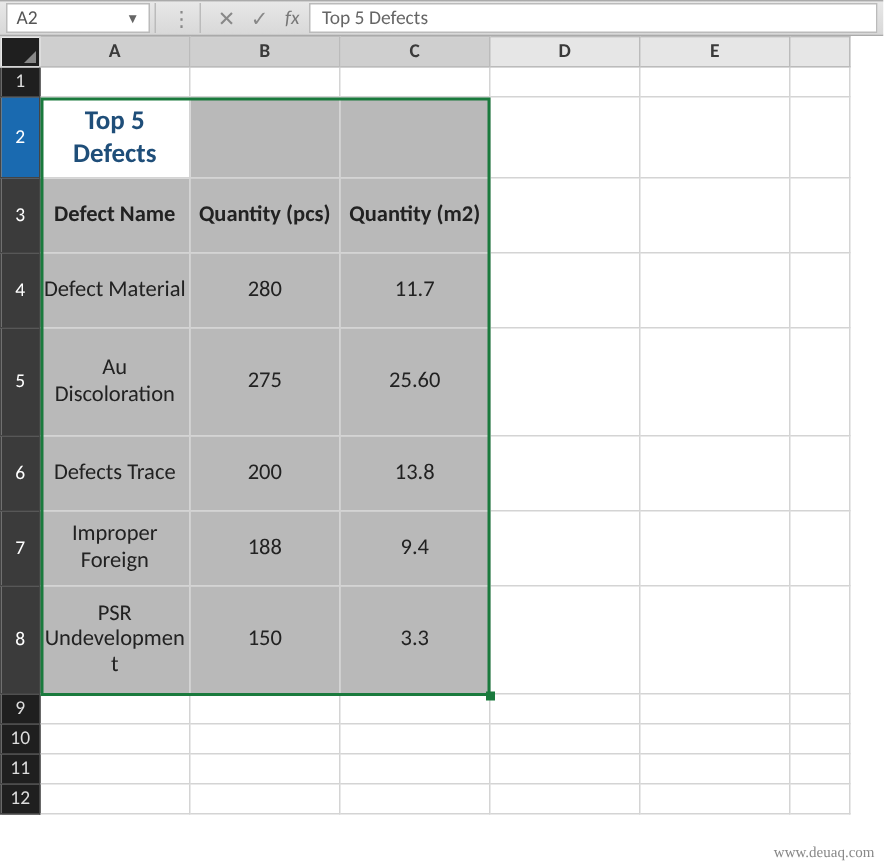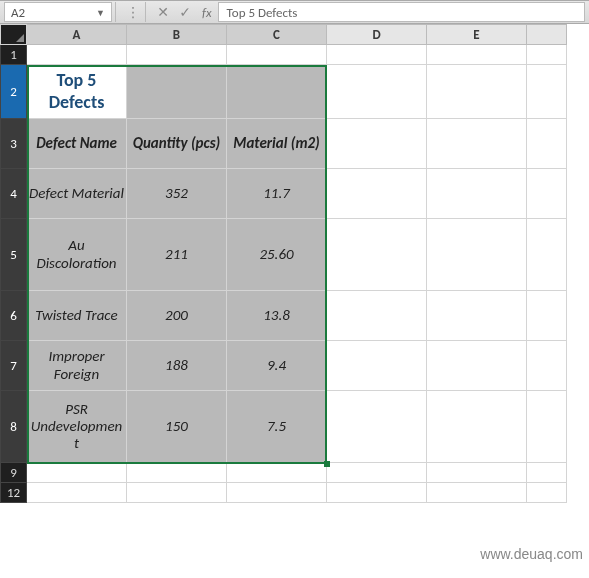--- a/index.html
+++ b/index.html
@@ -16,21 +16,21 @@
     
     .formula-bar-row {
       display: flex;
       align-items: center;
       height: 24px;
       background: linear-gradient(#e8e8e8, #d8d8d8);
       border-bottom: 1px solid #aaa;
       border-top: 1px solid #aaa;
     }
     .name-box {
-      width: 108px;
+      width: 96px;
       height: 20px;
       margin: 0 2px 0 4px;
       background: #fff;
       border: 1px solid #bbb;
       display: flex;
       align-items: center;
       padding: 0 6px;
       color: #555;
       font-size: 13px;
       justify-content: space-between;
@@ -127,21 +127,20 @@
     .cF{width:40px;}
     
     
     .data-cell {
       color:#222;
       font-size:15px;
       line-height:1.15;
     }
     .sel {
       background: #b9b9b9;
-      font-style: italic;
     }
     .title-cell {
       color: #1f4e79;
       font-weight: bold;
       font-size: 18px;
       background: #fff;
       line-height:1.2;
       padding: 4px 2px;
     }
     .header-row td.sel {
@@ -177,24 +176,24 @@
     .r6{height:50px;}
     .r7{height:50px;}
     .r8{height:72px;}
     .r9{height:20px;}
     .r10{height:20px;}
     .r11{height:20px;}
     .r12{height:20px;margin-top:12px;}
     
     .watermark {
       position:absolute;
-      right:6px; bottom:16px;
-      font-size:14px;
+      right:6px; bottom:4px;
+      font-size:10px;
       color:#888;
-      font-family: Liberation Sans, sans-serif;
+      font-family: Liberation Serif, serif;
     }
   </style>
 </head>
 <body>
 
 <div class="formula-bar-row">
   <div class="name-box">
     <span>A2</span>
     <span class="dd">▼</span>
   </div>
@@ -252,60 +251,60 @@
   </tr>
   <tr class="r3 header-row">
     <td class="row-header selrow">3</td>
     <td class="data-cell sel">
             <div class="inner">Defect Name</div>
           </td>
     <td class="data-cell sel">
             <div class="inner">Quantity (pcs)</div>
           </td>
     <td class="data-cell sel">
-            <div class="inner">Material (m2)</div>
+            <div class="inner">Quantity (m2)</div>
           </td>
     <td class="data-cell"></td>
     <td class="data-cell"></td>
     <td class="data-cell"></td>
   </tr>
   <tr class="r4">
     <td class="row-header selrow">4</td>
     <td class="data-cell sel">
             <div class="inner">Defect Material</div>
           </td>
     <td class="data-cell sel">
-            <div class="inner">352</div>
+            <div class="inner">280</div>
           </td>
     <td class="data-cell sel">
             <div class="inner">11.7</div>
           </td>
     <td class="data-cell"></td>
     <td class="data-cell"></td>
     <td class="data-cell"></td>
   </tr>
   <tr class="r5">
     <td class="row-header selrow">5</td>
     <td class="data-cell sel">
             <div class="inner">Au Discoloration</div>
           </td>
     <td class="data-cell sel">
-            <div class="inner">211</div>
+            <div class="inner">275</div>
           </td>
     <td class="data-cell sel">
             <div class="inner">25.60</div>
           </td>
     <td class="data-cell"></td>
     <td class="data-cell"></td>
     <td class="data-cell"></td>
   </tr>
   <tr class="r6">
     <td class="row-header selrow">6</td>
     <td class="data-cell sel">
-            <div class="inner">Twisted Trace</div>
+            <div class="inner">Defects Trace</div>
           </td>
     <td class="data-cell sel">
             <div class="inner">200</div>
           </td>
     <td class="data-cell sel">
             <div class="inner">13.8</div>
           </td>
     <td class="data-cell"></td>
     <td class="data-cell"></td>
     <td class="data-cell"></td>
@@ -327,28 +326,46 @@
   </tr>
   <tr class="r8">
     <td class="row-header selrow">8</td>
     <td class="data-cell sel">
             <div class="inner">PSR Undevelopment</div>
           </td>
     <td class="data-cell sel">
             <div class="inner">150</div>
           </td>
     <td class="data-cell sel">
-            <div class="inner">7.5</div>
+            <div class="inner">3.3</div>
           </td>
     <td class="data-cell"></td>
     <td class="data-cell"></td>
     <td class="data-cell"></td>
   </tr>
   <tr class="r9">
     <td class="row-header">9</td>
+    <td class="data-cell"></td>
+          <td class="data-cell"></td>
+          <td class="data-cell"></td>
+          <td class="data-cell"></td>
+          <td class="data-cell"></td>
+          <td class="data-cell"></td>
+  </tr>
+  <tr class="r10">
+    <td class="row-header">10</td>
+    <td class="data-cell"></td>
+          <td class="data-cell"></td>
+          <td class="data-cell"></td>
+          <td class="data-cell"></td>
+          <td class="data-cell"></td>
+          <td class="data-cell"></td>
+  </tr>
+  <tr class="r11">
+    <td class="row-header">11</td>
     <td class="data-cell"></td>
           <td class="data-cell"></td>
           <td class="data-cell"></td>
           <td class="data-cell"></td>
           <td class="data-cell"></td>
           <td class="data-cell"></td>
   </tr>
   <tr class="r12">
     <td class="row-header">12</td>
     <td class="data-cell"></td>

